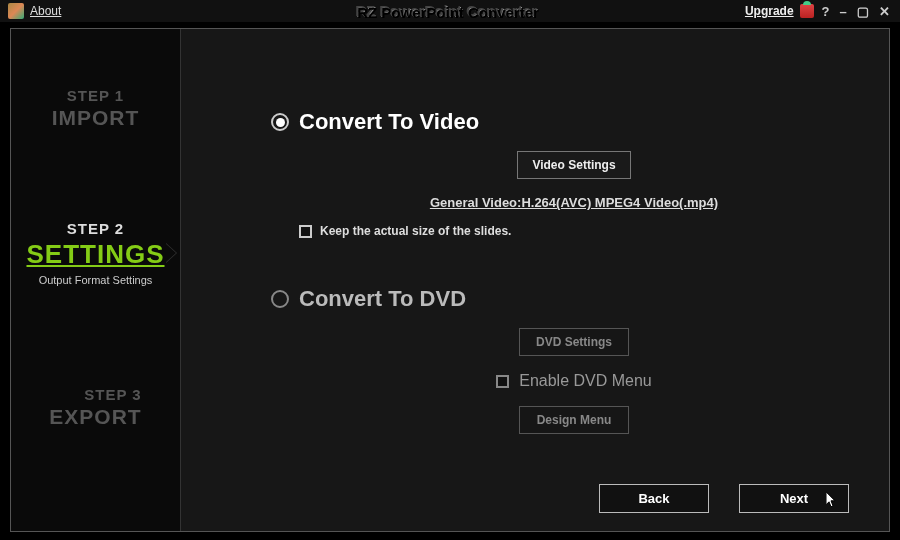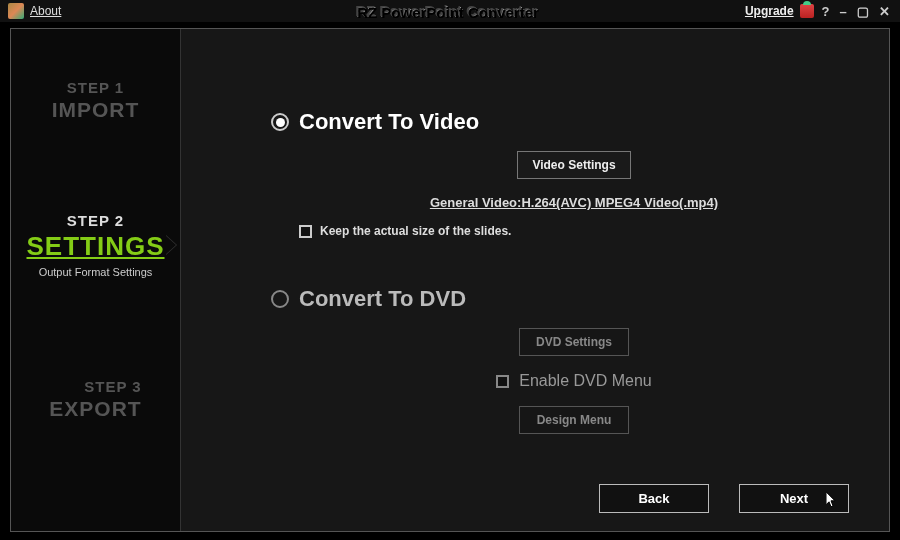--- a/index.html
+++ b/index.html
@@ -103,21 +103,21 @@
   .step.active .name {
     font-size: 26px;
     text-decoration: underline;
     color: #84cc16;
   }
   .step .sub {
     font-size: 11px;
     color: #ccc;
     margin-top: 4px;
   }
-  .step.s1 { margin-top: 0; margin-bottom: 70px;}
+  .step.s1 { margin-top: 8px; margin-bottom: 70px;}
   .step.s2 { margin-top: 20px; margin-bottom: 60px;}
   .step.s3 { margin-top: 40px; text-align: right;}
   .pointer-notch {
     position:absolute;
     right:-11px; top:50%;
     transform:translateY(-50%);
     width:0;height:0;
     border-top:10px solid transparent;
     border-bottom:10px solid transparent;
     border-left:11px solid #0a0a0a;

